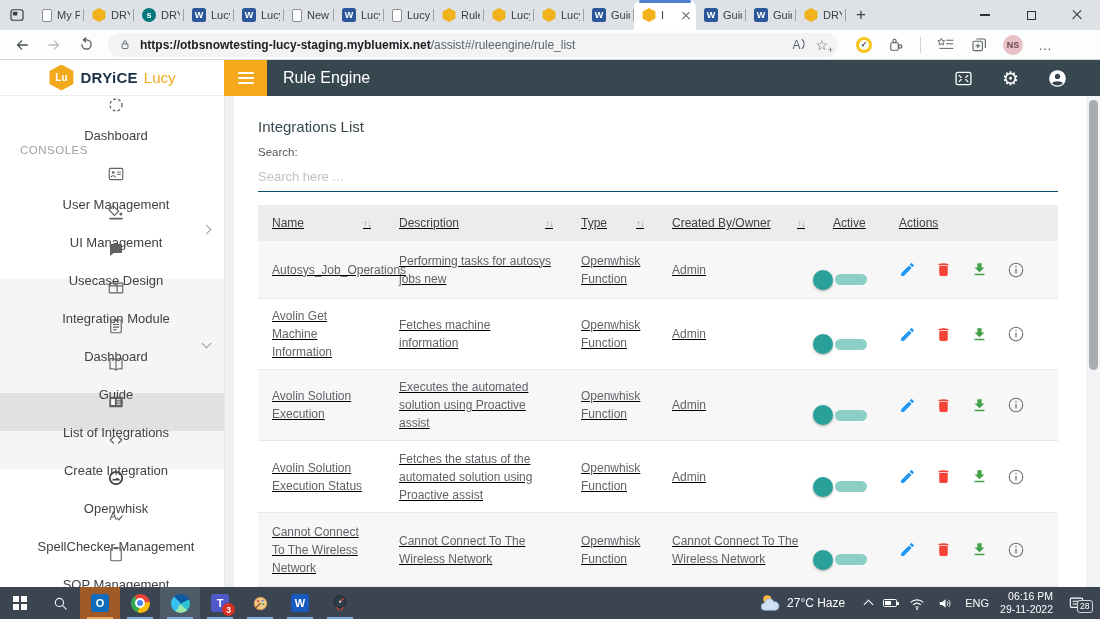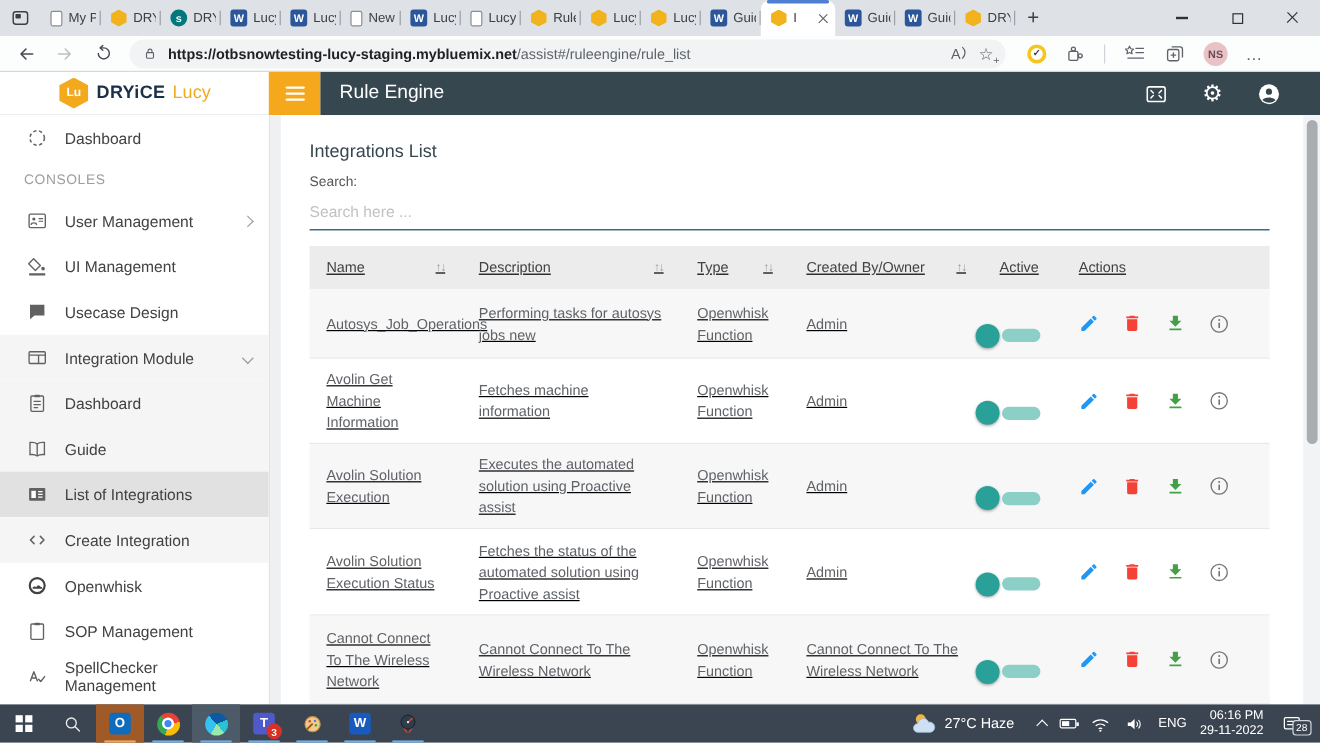--- a/index.html
+++ b/index.html
@@ -58,21 +58,21 @@
 .hamburger{width:43px;background:#f5a81c;display:flex;flex-direction:column;align-items:center;justify-content:center;gap:3px;cursor:pointer;}
 .hamburger span{width:16px;height:2px;background:#fff;border-radius:1px;}
 .headerbar{flex:1;background:#37474f;display:flex;align-items:center;padding:0 16px;}
 .header-title{color:#fff;font-size:16px;font-weight:normal;}
 .header-icons{margin-left:auto;display:flex;align-items:center;gap:28px;margin-right:16px;}
 .hicon{cursor:pointer;display:flex;align-items:center;justify-content:center;}
 .gear-glyph{color:#fff;font-size:19px;line-height:1;}
 
 
 .sidebar{position:absolute;left:0;top:96px;width:225px;height:491px;background:#fff;border-right:1px solid #e4e4e4;overflow:hidden;}
-.snav{height:38px;display:flex;align-items:center;gap:14px;padding:0 14px 0 22px;font-size:13px;color:#424242;cursor:pointer;}
+.snav{height:38px;display:flex;align-items:center;gap:14px;padding:0 14px 0 22px;font-size:13px;color:#424242;cursor:pointer;flex-direction:column;}
 .section{height:31px;display:flex;align-items:center;padding-left:20px;font-size:11.5px;color:#9e9e9e;letter-spacing:.5px;}
 .grp{background:#f5f5f5;}
 .selected{background:#e1e1e1;}
 .chev{width:7px;height:7px;border-right:1.5px solid #9e9e9e;border-bottom:1.5px solid #9e9e9e;margin-left:auto;flex:none;}
 .chev.right{transform:rotate(-45deg);}
 .chev.down{transform:rotate(45deg);}
 .icon18{width:18px;height:18px;flex:none;}
 
 
 .content{position:absolute;left:225px;top:96px;width:875px;height:491px;background:#fff;overflow:hidden;}
@@ -390,31 +390,31 @@
   </div>
   <div class="snav">
     <svg class="icon18" viewBox="0 0 24 24">
         <circle cx="12" cy="12" r="8.3" fill="none" stroke="#424242" stroke-width="2.4"></circle>
         <path d="M6.8 14.5c1.2-1.8 3-2 4.3-.8.8-2.2 3.6-2.2 4.6-.3 1.3.1 2.1 1 2.2 2H7z" fill="#424242"></path>
       </svg>
     <span>Openwhisk</span>
   </div>
   <div class="snav">
     <svg class="icon18" viewBox="0 0 24 24">
+        <path d="M4.5 16.5L8.3 6.5l3.8 10M5.8 13.3h5" fill="none" stroke="#616161" stroke-width="1.6" stroke-linecap="round" stroke-linejoin="round"></path>
+        <path d="M13.5 14.8l2.4 2.4 4.4-5.4" fill="none" stroke="#616161" stroke-width="1.6" stroke-linecap="round" stroke-linejoin="round"></path>
+      </svg>
+    <span>SpellChecker Management</span>
+  </div>
+  <div class="snav">
+    <svg class="icon18" viewBox="0 0 24 24">
         <rect x="5" y="4" width="14" height="17" rx="1.2" fill="none" stroke="#616161" stroke-width="1.5"></rect>
         <rect x="9" y="2.5" width="6" height="3" rx="1" fill="#616161"></rect>
       </svg>
     <span>SOP Management</span>
-  </div>
-  <div class="snav">
-    <svg class="icon18" viewBox="0 0 24 24">
-        <path d="M4.5 16.5L8.3 6.5l3.8 10M5.8 13.3h5" fill="none" stroke="#616161" stroke-width="1.6" stroke-linecap="round" stroke-linejoin="round"></path>
-        <path d="M13.5 14.8l2.4 2.4 4.4-5.4" fill="none" stroke="#616161" stroke-width="1.6" stroke-linecap="round" stroke-linejoin="round"></path>
-      </svg>
-    <span>SpellChecker Management</span>
   </div>
 </div>
 
 <div class="content">
   <div class="edgestrip"></div>
   <div class="page">
     <div class="page-title">Integrations List</div>
     <div class="search-label">Search:</div>
     <input class="search-input" type="text" placeholder="Search here ..." style="">
 

